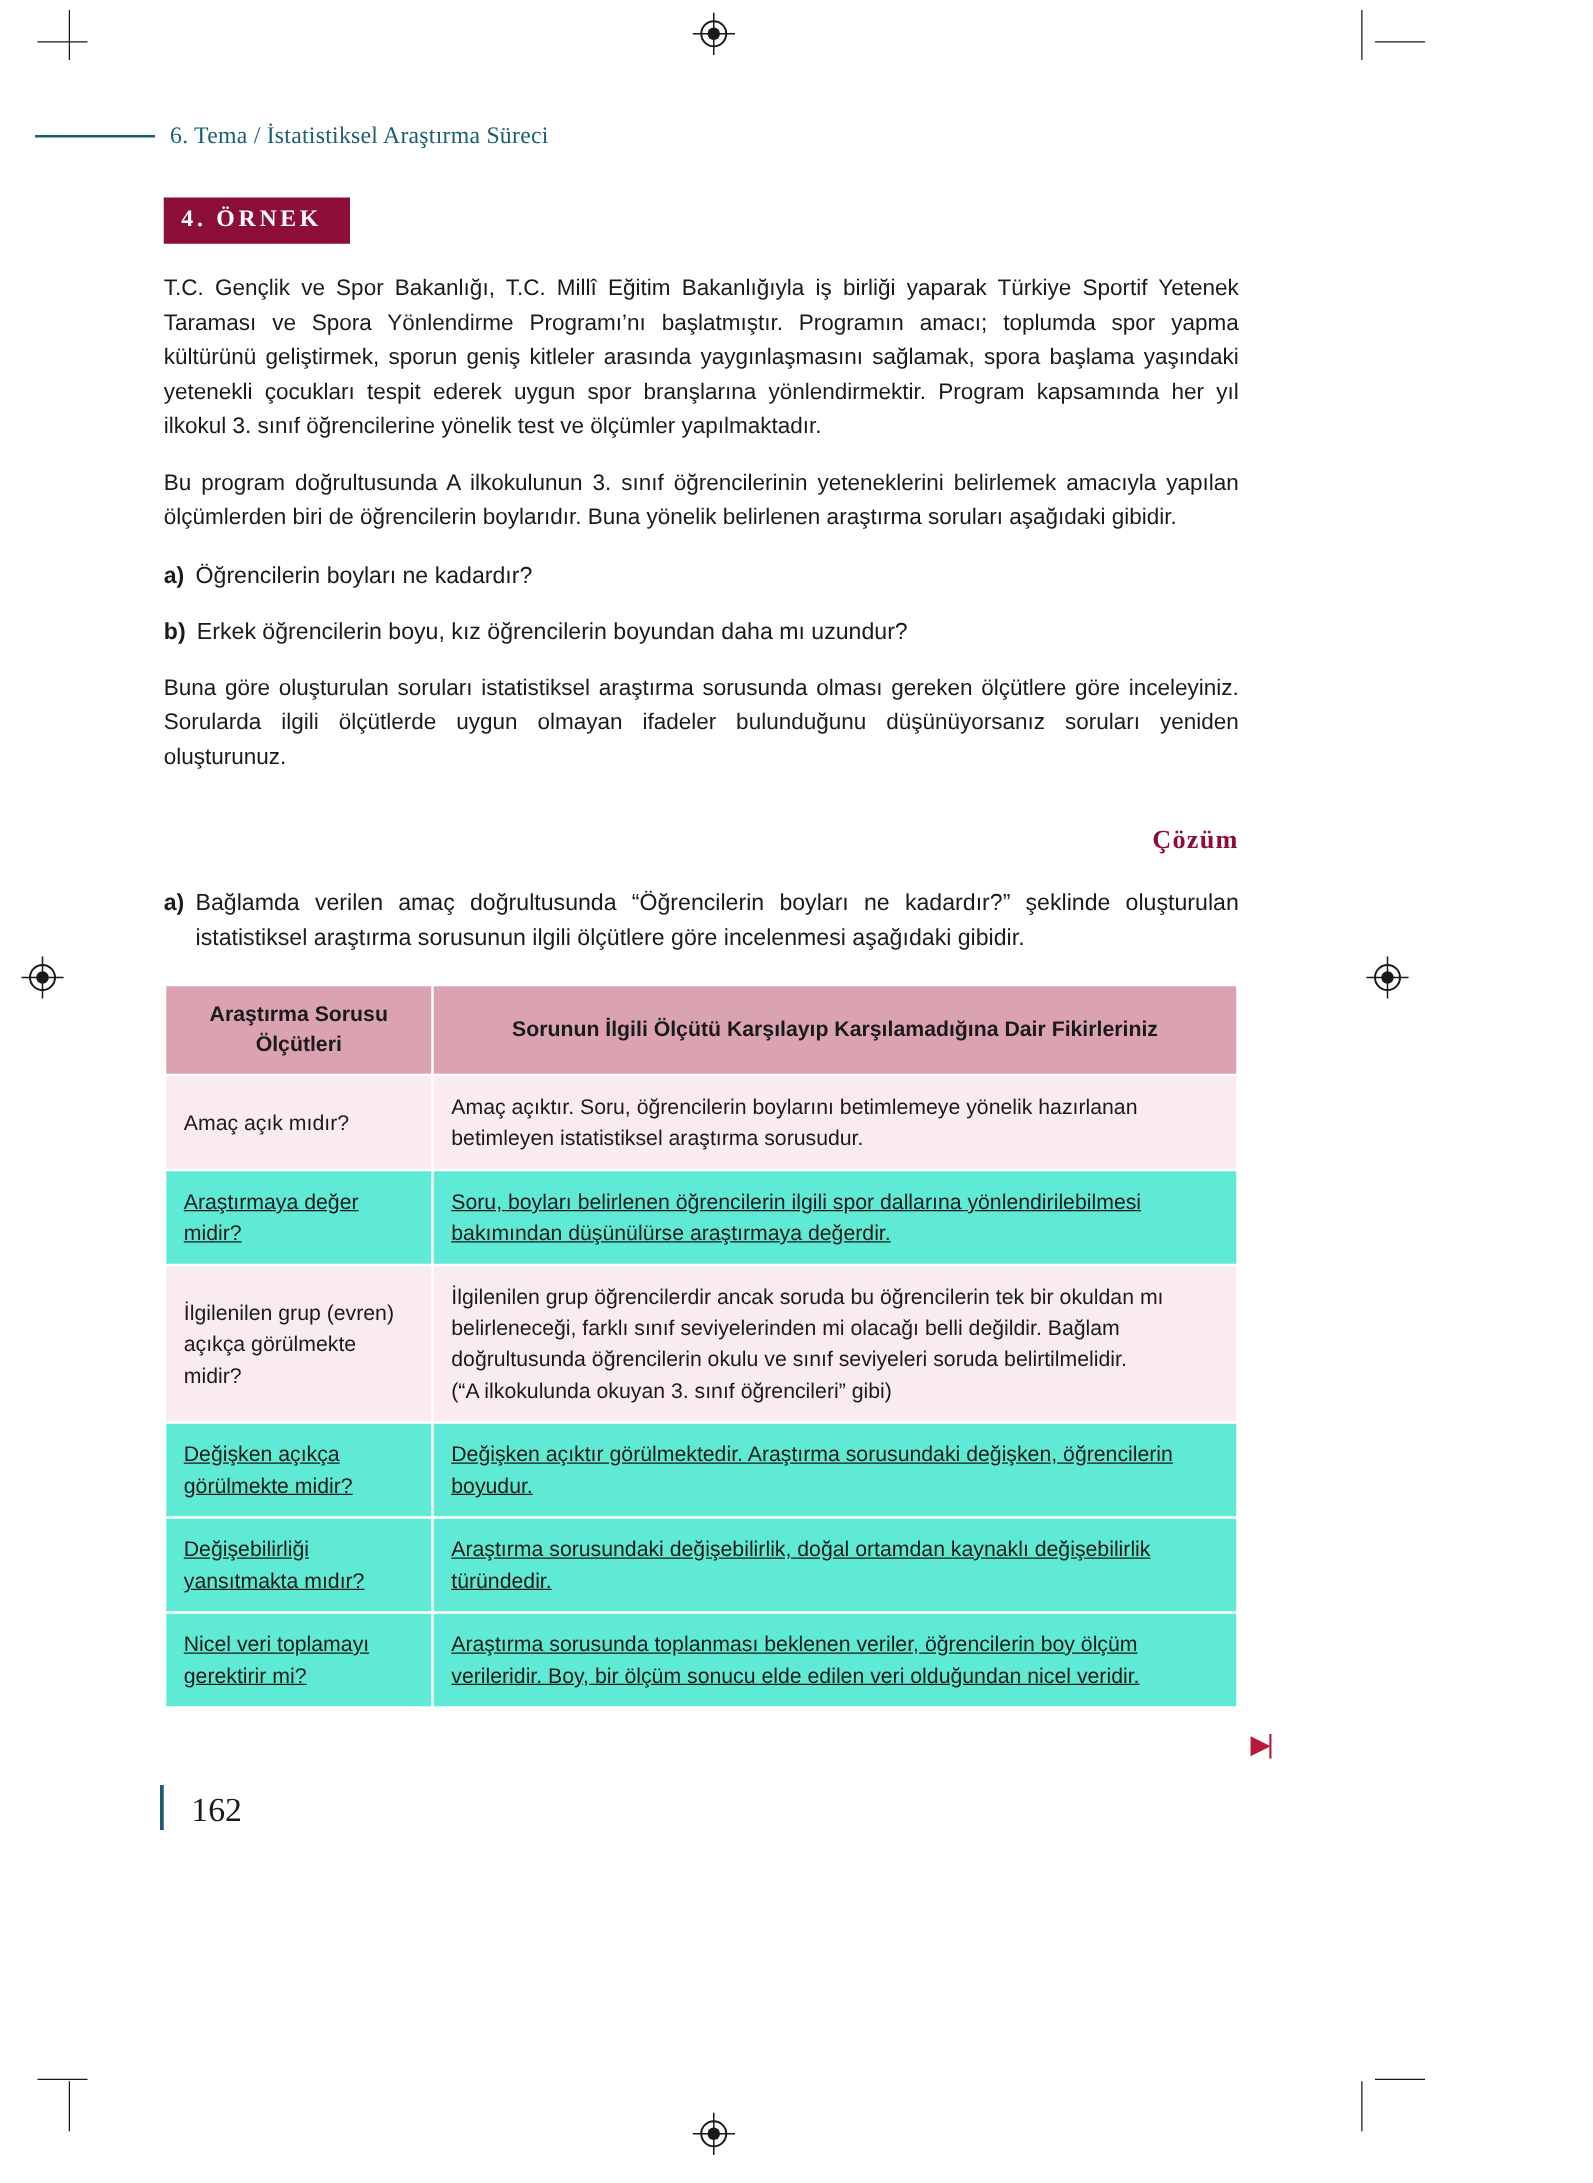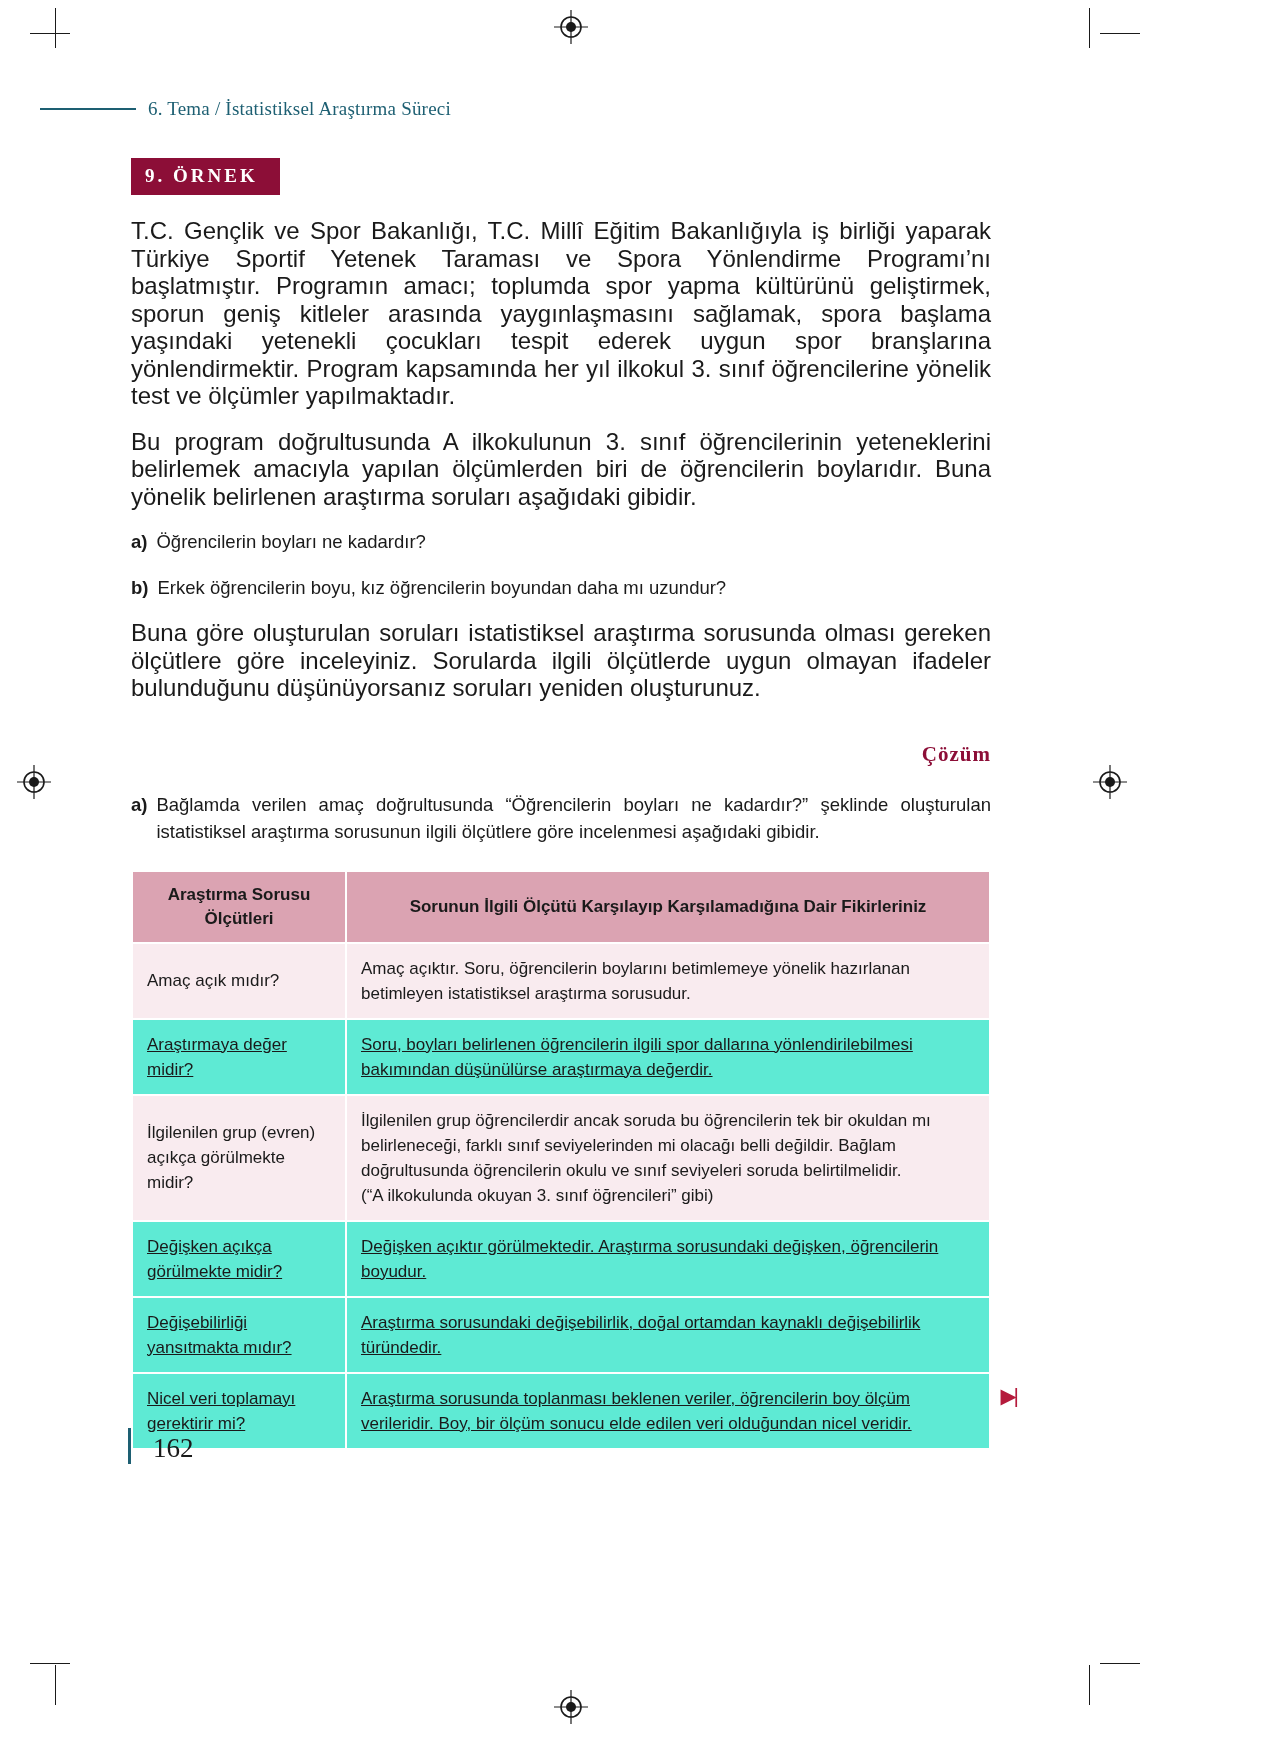--- a/index.html
+++ b/index.html
@@ -31,21 +31,21 @@
     position: absolute;
     width: 34px;
     height: 34px;
   }
   .reg svg { display: block; }
 
   
   .runhead {
     position: absolute;
     top: 98px;
-    left: 40px;
+    left: 28px;
     display: flex;
     align-items: center;
     gap: 12px;
   }
   .runhead .rule {
     width: 96px;
     height: 2px;
     background: #1d5f72;
   }
   .runhead .label {
@@ -70,21 +70,21 @@
     color: #ffffff;
     font-family: "Liberation Serif", serif;
     font-weight: bold;
     font-size: 19px;
     letter-spacing: 3px;
     padding: 7px 22px 8px 14px;
     margin-bottom: 22px;
   }
 
   p.body {
-    font-size: 24px;
+    font-size: 18px;
     line-height: 27.5px;
     text-align: justify;
     margin: 0 0 18px 0;
     color: #1a1a1a;
     -webkit-hyphens: none;
     hyphens: none;
   }
 
   .item {
     display: flex;
@@ -229,21 +229,21 @@
     </svg>
   </div>
 
   <div class="runhead">
     <div class="rule"></div>
     <div class="label">6. Tema / İstatistiksel Araştırma Süreci</div>
   </div>
 
   <div class="content">
 
-    <div class="example-badge">9. ÖRNEK</div>
+    <div class="example-badge">4. ÖRNEK</div>
 
     <p class="body">T.C. Gençlik ve Spor Bakanlığı, T.C. Millî Eğitim Bakanlığıyla iş birliği yaparak Türkiye Sportif Yetenek Taraması ve Spora Yönlendirme Programı’nı başlatmıştır. Programın amacı; toplumda spor yapma kültürünü geliştirmek, sporun geniş kitleler arasında yaygınlaşmasını sağlamak, spora başlama yaşındaki yetenekli çocukları tespit ederek uygun spor branşlarına yönlendirmektir. Program kapsamında her yıl ilkokul 3. sınıf öğrencilerine yönelik test ve ölçümler yapılmaktadır.</p>
 
     <p class="body">Bu program doğrultusunda A ilkokulunun 3. sınıf öğrencilerinin yeteneklerini belirlemek amacıyla yapılan ölçümlerden biri de öğrencilerin boylarıdır. Buna yönelik belirlenen araştırma soruları aşağıdaki gibidir.</p>
 
     <div class="item">
       <span class="marker">a)</span>
       <span class="itext">Öğrencilerin boyları ne kadardır?</span>
     </div>
 

